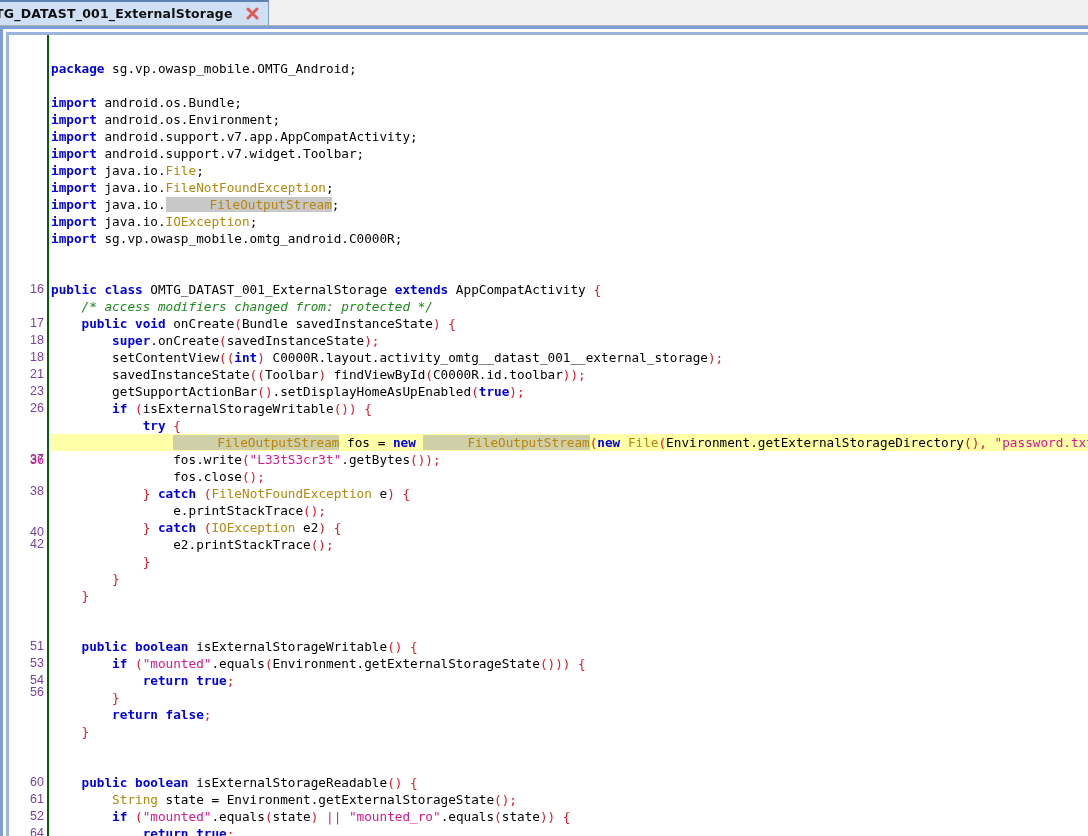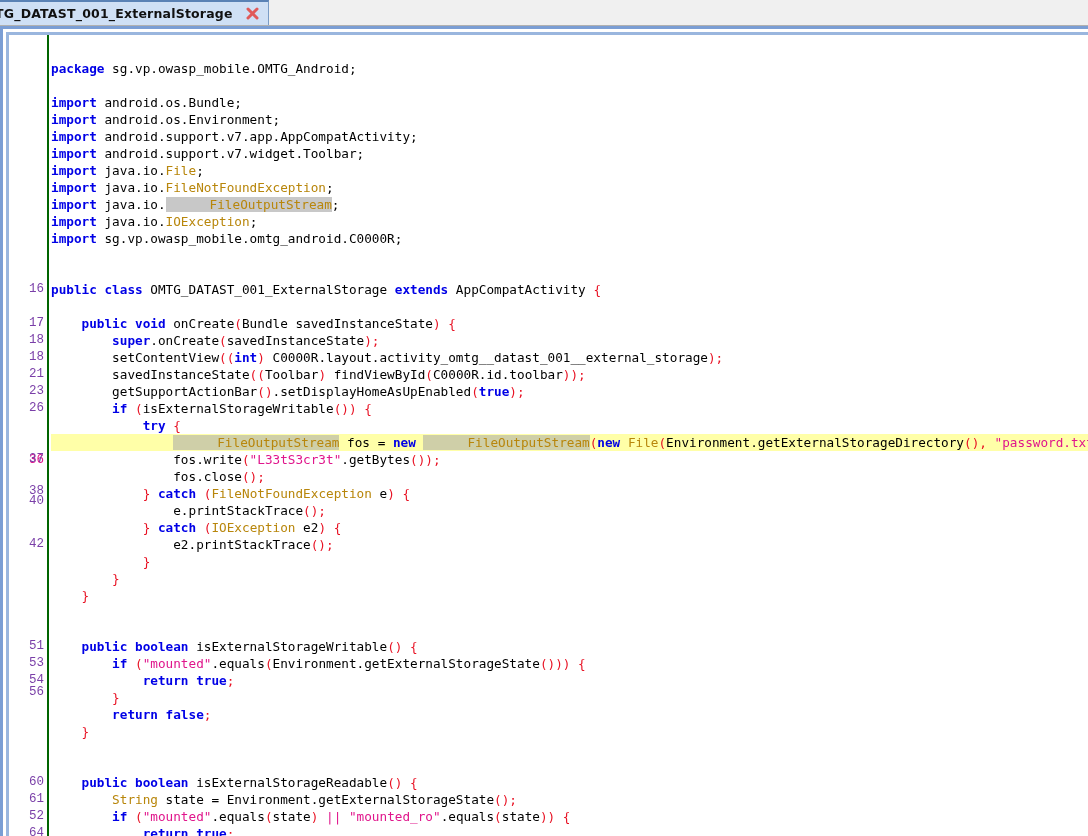--- a/index.html
+++ b/index.html
@@ -90,21 +90,21 @@
     height: 100%;
     background: #ffffff;
     border-right: 2px solid #006400;
     box-sizing: border-box;
   }
   .lnum {
     position: absolute;
     right: 3px;
     width: 40px;
     text-align: right;
-    font-family: Liberation Mono, monospace;
+    font-family: Liberation Sans, sans-serif;
     font-size: 12.5px;
     color: #7a3fa8;
     line-height: 17px;
     height: 17px;
   }
   .lnum.current { color: #e0168c; }
 
   
   #code {
     position: absolute;
@@ -156,21 +156,21 @@
         <div class="lnum" style="top: 246px;">16</div>
         <div class="lnum" style="top: 280px;">17</div>
         <div class="lnum" style="top: 297px;">18</div>
         <div class="lnum" style="top: 314px;">18</div>
         <div class="lnum" style="top: 331px;">21</div>
         <div class="lnum" style="top: 348px;">23</div>
         <div class="lnum" style="top: 365px;">26</div>
         <div class="lnum current" style="top: 377px; margin-top: 40px;">36</div>
         <div class="lnum" style="top: 416px;">37</div>
         <div class="lnum" style="top: 448px;">38</div>
-        <div class="lnum" style="top: 458px;">40</div>
+        <div class="lnum" style="top: 489px;">40</div>
         <div class="lnum" style="top: 501px;">42</div>
         <div class="lnum" style="top: 603px;">51</div>
         <div class="lnum" style="top: 620px;">53</div>
         <div class="lnum" style="top: 637px; margin-left: 37px;">54</div>
         <div class="lnum" style="top: 649px;">56</div>
         <div class="lnum" style="top: 739px;">60</div>
         <div class="lnum" style="top: 756px;">61</div>
         <div class="lnum" style="top: 773px;">52</div>
         <div class="lnum" style="top: 790px;">64</div>
       </div>
@@ -183,21 +183,21 @@
         <div class="row" style="top: 93px;"><span class="kw">import</span><span class="plain"> android.support.v7.app.AppCompatActivity;</span></div>
         <div class="row" style="top: 110px;"><span class="kw">import</span><span class="plain"> android.support.v7.widget.Toolbar;</span></div>
         <div class="row" style="top: 127px;"><span class="kw">import</span><span class="plain"> java.io.</span><span class="typ">File</span><span class="plain">;</span></div>
         <div class="row" style="top: 144px;"><span class="kw">import</span><span class="plain"> java.io.</span><span class="typ">FileNotFoundException</span><span class="plain">;</span></div>
         <div class="row" style="top: 161px;"><span class="kw">import</span><span class="plain"> java.io.</span><span class="typ occ">FileOutputStream</span><span class="plain">;</span></div>
         <div class="row" style="top: 178px;"><span class="kw">import</span><span class="plain"> java.io.</span><span class="typ">IOException</span><span class="plain">;</span></div>
         <div class="row" style="top: 195px;"><span class="kw">import</span><span class="plain"> sg.vp.owasp_mobile.omtg_android.C0000R;</span></div>
         <div class="row" style="top: 212px;"><span class="plain"></span></div>
         <div class="row" style="top: 229px;"><span class="plain"></span></div>
         <div class="row" style="top: 246px;"><span class="kw">public class</span><span class="plain"> OMTG_DATAST_001_ExternalStorage </span><span class="kw">extends</span><span class="plain"> AppCompatActivity </span><span class="pun">{</span></div>
-        <div class="row" style="top: 263px;"><span class="plain">    </span></div>
+        <div class="row" style="top: 263px;"><span class="plain">    </span><span class="cmt">/* access modifiers changed from: protected */</span></div>
         <div class="row" style="top: 280px;"><span class="plain">    </span><span class="kw">public void</span><span class="plain"> onCreate</span><span class="pun">(</span><span class="plain">Bundle savedInstanceState</span><span class="pun">) {</span></div>
         <div class="row" style="top: 297px;"><span class="plain">        </span><span class="kw">super</span><span class="plain">.onCreate</span><span class="pun">(</span><span class="plain">savedInstanceState</span><span class="pun">);</span></div>
         <div class="row" style="top: 314px;"><span class="plain">        setContentView</span><span class="pun">((</span><span class="kw">int</span><span class="pun">)</span><span class="plain"> C0000R.layout.activity_omtg__datast_001__external_storage</span><span class="pun">);</span></div>
         <div class="row" style="top: 331px;"><span class="plain">        savedInstanceState</span><span class="pun">((</span><span class="plain">Toolbar</span><span class="pun">)</span><span class="plain"> findViewById</span><span class="pun">(</span><span class="plain">C0000R.id.toolbar</span><span class="pun">));</span></div>
         <div class="row" style="top: 348px;"><span class="plain">        getSupportActionBar</span><span class="pun">()</span><span class="plain">.setDisplayHomeAsUpEnabled</span><span class="pun">(</span><span class="kw">true</span><span class="pun">);</span></div>
         <div class="row" style="top: 365px;"><span class="plain">        </span><span class="kw">if</span><span class="plain"> </span><span class="pun">(</span><span class="plain">isExternalStorageWritable</span><span class="pun">()) {</span></div>
         <div class="row" style="top: 382px;"><span class="plain">            </span><span class="kw">try</span><span class="plain"> </span><span class="pun">{</span></div>
         <div class="row hl" style="top: 399px;"><span class="plain">                </span><span class="typ occ">FileOutputStream</span><span class="plain"> fos = </span><span class="kw">new</span><span class="plain"> </span><span class="typ occ">FileOutputStream</span><span class="pun">(</span><span class="kw">new</span><span class="plain"> </span><span class="typ">File</span><span class="pun">(</span><span class="plain">Environment.getExternalStorageDirectory</span><span class="pun">(),</span><span class="plain"> </span><span class="str">"password.txt"</span><span class="pun">));</span></div>
         <div class="row" style="top: 416px;"><span class="plain">                fos.write</span><span class="pun">(</span><span class="str">"L33tS3cr3t"</span><span class="plain">.getBytes</span><span class="pun">());</span></div>
         <div class="row" style="top: 433px;"><span class="plain">                fos.close</span><span class="pun">();</span></div>

